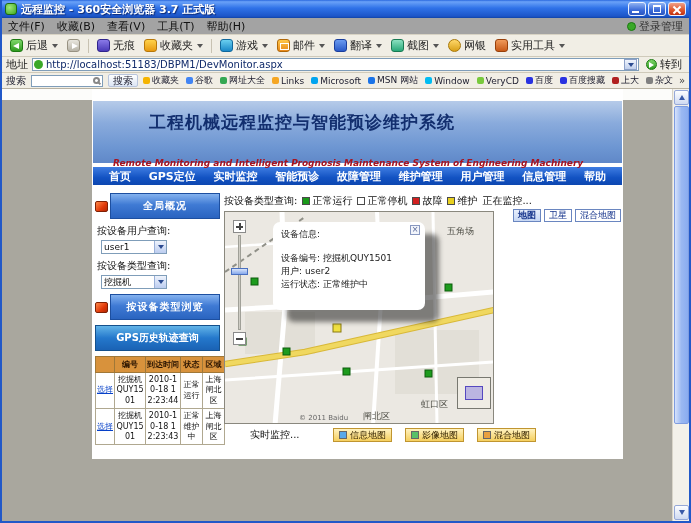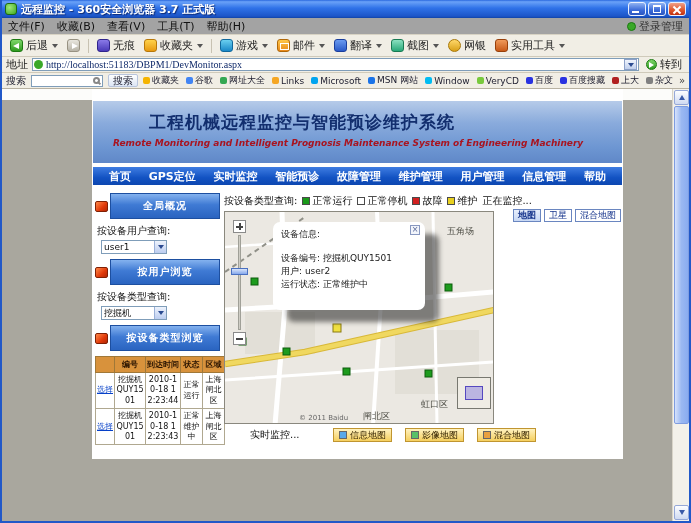--- a/index.html
+++ b/index.html
@@ -52,21 +52,21 @@
   .icon-mail::after { content:""; position:absolute; left:2px; top:3px; width:7px; height:5px; border:1px solid #fff; }
   .icon-trans { background:linear-gradient(180deg,#6a9af0,#2a5ac8); border:1px solid #1a3e9c; }
   .icon-shot { background:linear-gradient(180deg,#8ae0c0,#28a878); border:1px solid #187a52; }
   .icon-bank { background:linear-gradient(180deg,#ffd86a,#d8a018); border:1px solid #a87808; border-radius:50%; }
   .icon-tools { background:linear-gradient(180deg,#f09a5a,#c85a18); border:1px solid #98400a; }
 
   
   .addrbar { height:16px; display:flex; align-items:center; padding:0 4px; background:#f1eee5;
     border-bottom:1px solid #cfcaba; font-size:11px; gap:4px; color:#222; }
   .addr-input { flex:1; height:13px; background:#fff; border:1px solid #7f9db9; display:flex;
-    align-items:center; padding:0 1px; gap:3px;font-family:Liberation Serif, serif; }
+    align-items:center; padding:0 1px; gap:3px; }
   .url-favicon { width:9px; height:9px; border-radius:50%; background:#3aa828; flex:none; }
   .url-text { font-size:10px; color:#102a6a; flex:1; white-space:nowrap; overflow:hidden; }
   .addr-drop { width:13px; height:11px; background:linear-gradient(180deg,#f0f4fc,#c0cfec);
     border:1px solid #8ca0c8; display:flex; align-items:center; justify-content:center; flex:none; }
   .addr-drop .caret { margin:0; border-top-color:#2a4a90; }
   .go-btn { display:flex; align-items:center; gap:3px; padding:0 3px; }
   .go-icon { width:11px; height:11px; border-radius:50%; background:linear-gradient(180deg,#7ed66a,#2e9a1e);
     position:relative; border:1px solid #1d7a12; }
   .go-icon::after { content:""; position:absolute; left:2px; top:2px; border-top:3px solid transparent;
     border-bottom:3px solid transparent; border-left:5px solid #fff; }
@@ -111,21 +111,21 @@
   .tri-up { border-left:3px solid transparent; border-right:3px solid transparent; border-bottom:5px solid #3a5aa8; }
   .tri-down { border-left:3px solid transparent; border-right:3px solid transparent; border-top:5px solid #3a5aa8; }
   .sb-thumb { position:absolute; left:1px; top:17px; width:15px; height:318px; border:1px solid #7e9ce0;
     border-radius:2px; background:linear-gradient(90deg,#d6e2fb,#9ab8f2 50%,#8aacf0); }
 
   
   .content { position:absolute; top:0; left:90px; width:531px; background:#fff; padding:12px 0 14px; }
   .site-header { margin:0 1px; height:62px; position:relative;
     background:linear-gradient(180deg,#b6cbe9 0%,#8aabdc 35%,#6d96d2 75%,#6088c8 100%); }
   .site-title { padding:10px 0 0 56px; font-size:17px; font-weight:bold; color:#122e6e; letter-spacing:1px; white-space:nowrap; }
-  .site-subtitle { margin-top:4px; padding-left:20px; font-size:9px; font-style:italic; font-weight:bold; color:#a81420; white-space:nowrap; }
+  .site-subtitle { margin-top:24px; padding-left:20px; font-size:9px; font-style:italic; font-weight:bold; color:#a81420; white-space:nowrap; }
   .site-nav { margin:4px 1px 0; height:18px; padding:0 16px; display:flex; align-items:center; justify-content:space-between;
     background:linear-gradient(180deg,#3f7de2,#1252c2 60%,#0d47b0); }
   .nav-item { color:#fff; font-size:11px; font-weight:bold; white-space:nowrap; }
 
   .body-row { display:flex; margin-top:8px; }
   .sidebar { width:130px; padding:0 2px 0 3px; flex:none; }
   .main { flex:1; position:relative; padding-left:2px; }
 
   
   .side-row { display:flex; align-items:center; gap:2px; margin-bottom:5px; }
@@ -386,34 +386,33 @@
             <span class="book-icon"></span>
             <div class="side-btn">全局概况</div>
           </div>
           <div class="side-label">按设备用户查询:</div>
           <div class="select">
             <span class="sel-text">user1</span>
             <span class="sel-btn">
                 <span class="caret"></span>
               </span>
           </div>
-          <div class="side-row">
-            <span class="book-icon"></span>
-            <div class="side-btn">按用户浏览</div>
-          </div>
           <div class="side-label">按设备类型查询:</div>
           <div class="select">
             <span class="sel-text">挖掘机</span>
             <span class="sel-btn">
                 <span class="caret"></span>
               </span>
           </div>
           <div class="side-row">
             <span class="book-icon"></span>
             <div class="side-btn">按设备类型浏览</div>
+          </div>
+          <div class="side-row">
+            <div class="side-btn gps">GPS历史轨迹查询</div>
           </div>
 
           <table class="dev-table">
             <colgroup>
                 <col class="c0">
                 <col class="c1">
                 <col class="c2">
                 <col class="c3">
                 <col class="c4">
               </colgroup>

